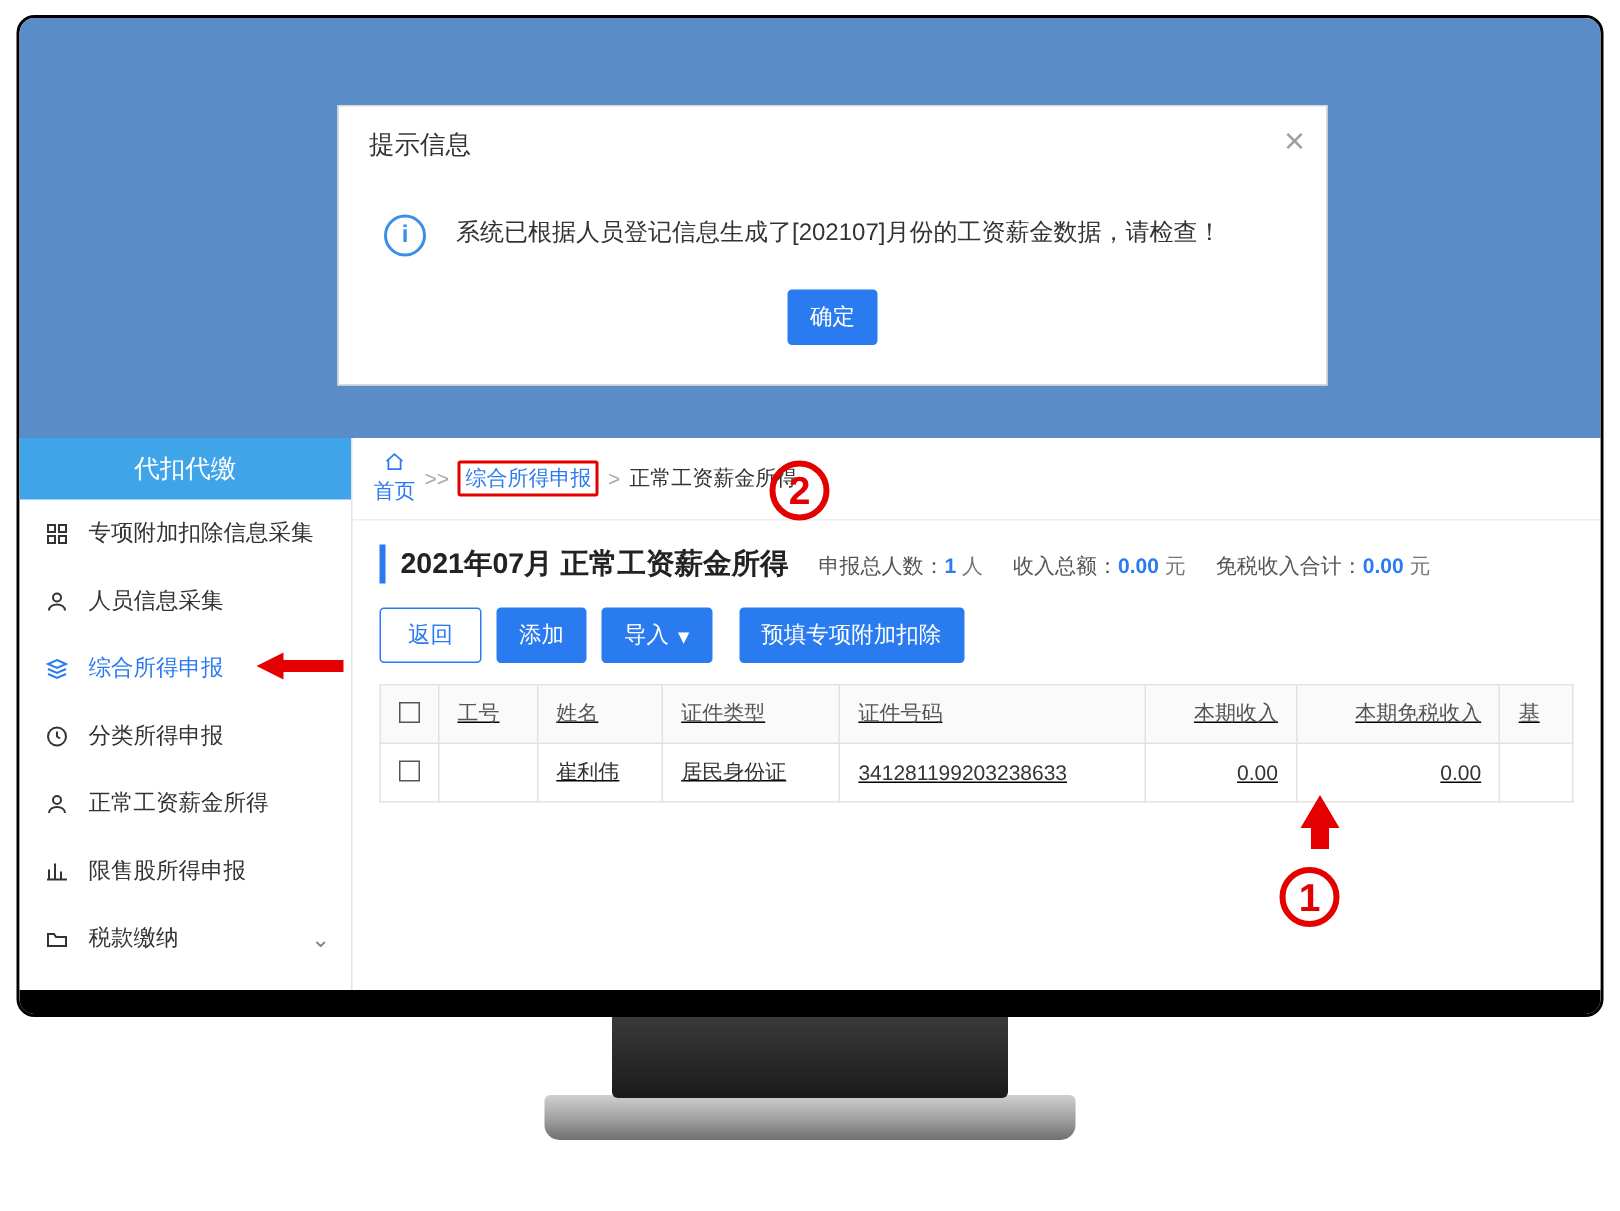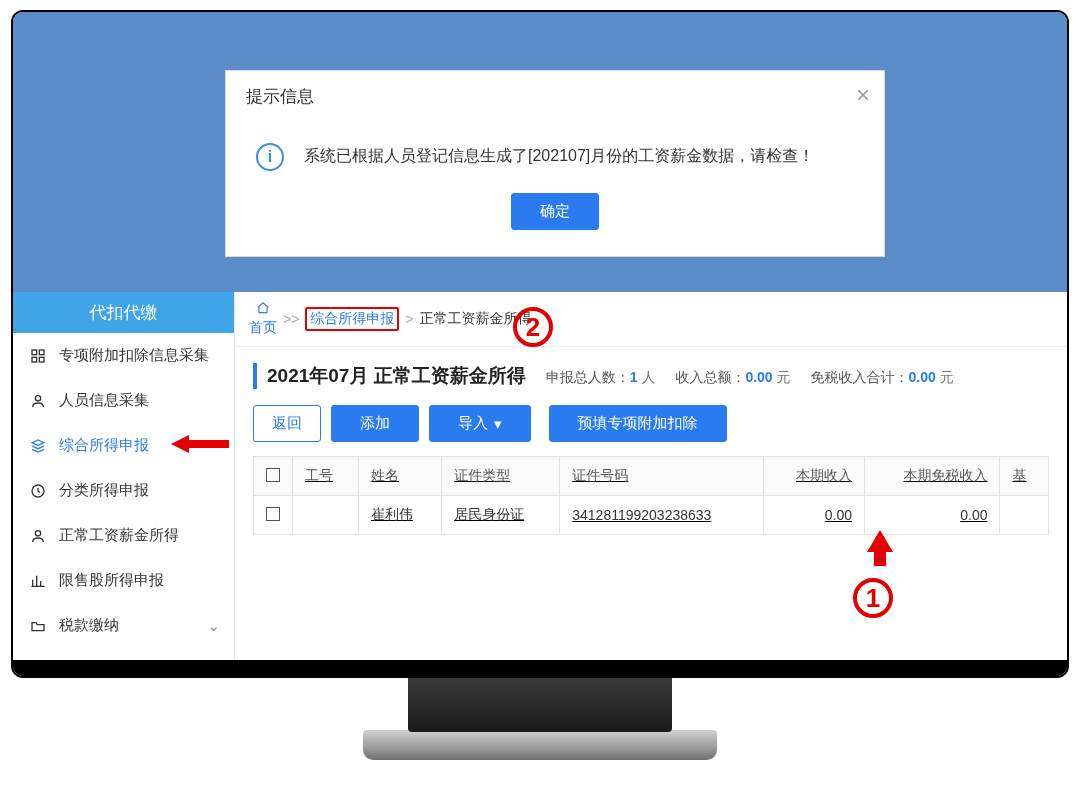--- a/index.html
+++ b/index.html
@@ -6,21 +6,21 @@
     body { background: #fff; width: 1080px; height: 807px; overflow: hidden; }
     .monitor { width: 1058px; margin: 10px auto 0; border: 2px solid #000; border-radius: 12px; overflow: hidden; position: relative; }
     .top-band { background: #5a8dc8; height: 280px; position: relative; }
     .modal { position: absolute; left: 212px; top: 26px; width: 660px; background: #fff; border: 1px solid #d8d8d8; margin-top: 32px; }
     .modal-header { padding: 14px 20px; font-size: 17px; color: #333; position: relative; border-bottom: 1px solid transparent; }
     .modal-close { position: absolute; right: 14px; top: 12px; font-size: 24px; color: #9aa0a6; cursor: pointer; line-height: 1; }
     .modal-body { padding: 18px 30px 8px 30px; display: flex; align-items: flex-start; gap: 20px; }
     .info-circle { width: 28px; height: 28px; border: 2px solid #3a8fe6; border-radius: 50%; display: flex; align-items: center; justify-content: center; color: #3a8fe6; font-size: 16px; font-weight: bold; flex-shrink: 0; margin-top: 2px; }
     .modal-msg { font-size: 16px; color: #333; line-height: 1.9; }
     .modal-footer { text-align: center; padding: 14px 0 26px; }
-    .btn-primary { display: inline-block; background: #2a7af0; color: #fff; border: 1px solid #2a7af0; padding: 8px 28px; font-size: 15px; border-radius: 3px; cursor: pointer; }
+    .btn-primary { display: inline-block; background: #2a7af0; color: #fff; border: 1px solid #2a7af0; padding: 8px 14px; font-size: 15px; border-radius: 3px; cursor: pointer; }
     .btn-outline { display: inline-block; background: #fff; color: #2a7af0; border: 1px solid #2a7af0; padding: 7px 18px; font-size: 15px; border-radius: 3px; cursor: pointer; }
     .app { display: flex; height: 368px; background: #fff; }
     .sidebar { width: 222px; border-right: 1px solid #e4e4e4; }
     .sidebar-title { background: #3fa4e8; color: #fff; text-align: center; padding: 9px 0; font-size: 17px; }
     .side-item { display: flex; align-items: center; gap: 12px; padding: 13px 16px; font-size: 15px; color: #333; cursor: pointer; position: relative; }
     .side-item.active { color: #2a7af0; }
     .side-icon { width: 18px; display: inline-flex; justify-content: center; color: #333; }
     .side-item.active .side-icon { color: #2a7af0; }
     .chevron { position: absolute; right: 14px; color: #888; }
     .main { flex: 1; position: relative; }

